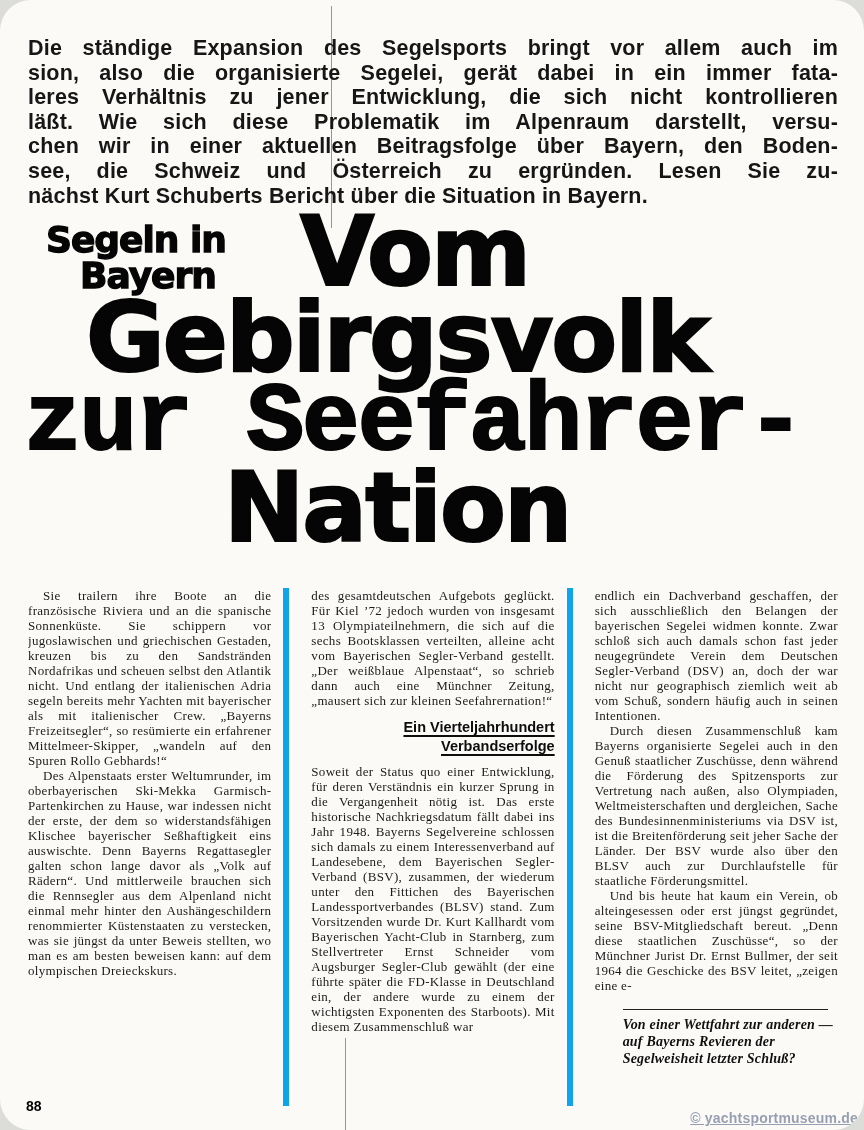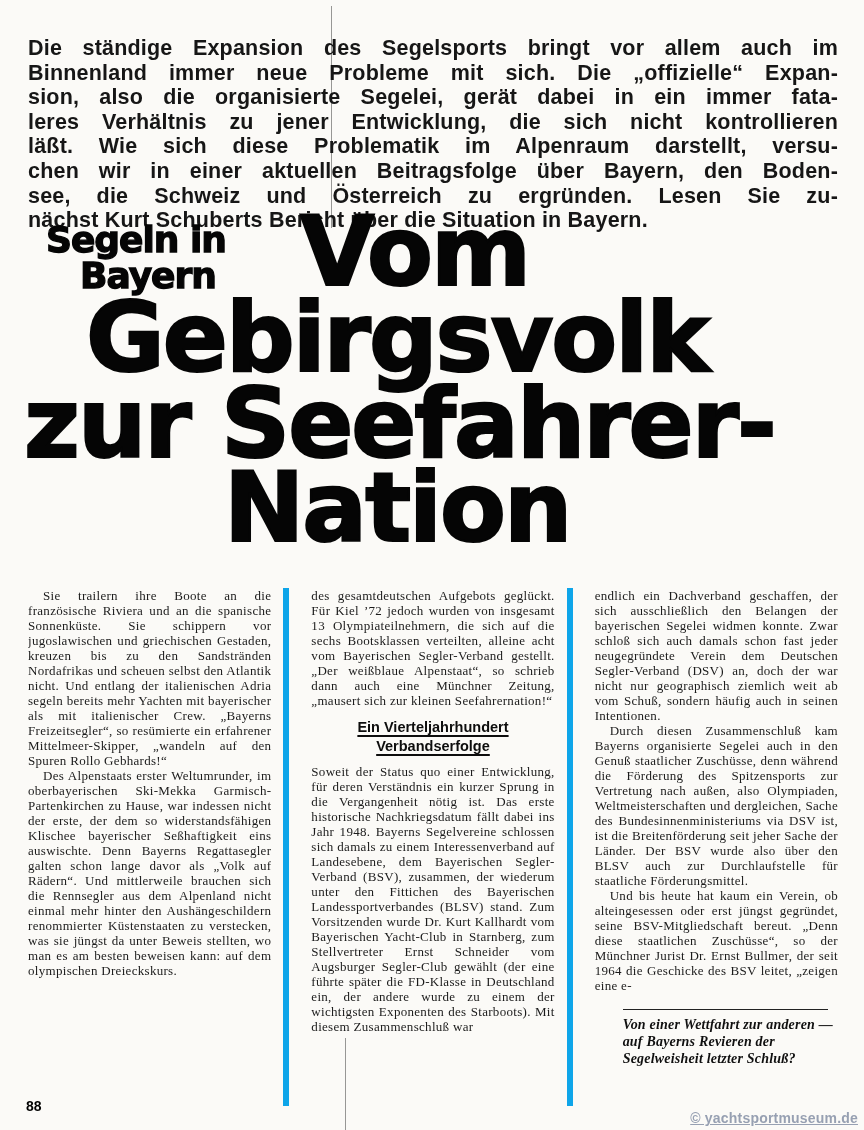--- a/index.html
+++ b/index.html
@@ -1,19 +1,20 @@
 <!DOCTYPE html>
 <html lang="de"><head>
 <meta charset="utf-8">
 <style>
   html,body { margin:0; padding:0; background:#dcdcd8; }
   .page {
     position:relative; width:864px; height:1130px; margin:0 auto;
     background:#fbfaf7; color:#121212; overflow:hidden;
     font-family:"Liberation Serif", serif;
+    border-radius:31px;
   }
   
   .fold { position:absolute; width:1px; background:rgba(70,70,70,.55); }
   .fold.top { left:331px; top:6px; height:222px; }
   .fold.bottom { left:345px; top:1038px; height:92px; }
 
   
   .intro {
     position:absolute; left:28px; top:36px; width:810px;
     font-family:"Liberation Sans", sans-serif; font-weight:700;
@@ -30,42 +31,42 @@
   }
   .kicker.k1 { left:46px; top:222px; }
   .kicker.k2 { left:80px; top:258px; }
   .display {
     position:absolute; font-family:"DejaVu Sans", sans-serif; font-weight:bold;
     font-size:96px; line-height:92px; letter-spacing:-2px; color:#050505;
     -webkit-text-stroke:2.2px #050505; white-space:nowrap;
   }
   .display.d1 { left:300px; top:206px; }
   .display.d2 { left:86px;  top:292px; }
-  .display.d3 { left:24px;  top:378px; }
+  .display.d3 { left:24px;  top:378px;font-family:Liberation Mono, monospace; }
   .display.d4 { left:224px; top:462px; }
 
   
   .cols {
     position:absolute; left:28px; top:540px; width:810px; height:566px;
     display:flex; overflow:hidden;
   }
   .col {
     width:253px; height:566px; overflow:hidden;
     font-size:13px; line-height:15px; letter-spacing:.3px;
     text-align:justify; hyphens:auto; -webkit-hyphens:auto;
     color:#1b1b1b;
     margin-top:48px;
   }
   .col + .col { margin-left:12px; padding-left:22px; border-left:6px solid #0ea5e9; }
   .col p { margin:0; text-indent:15px; }
   .col p.cont { text-indent:0; }
   .subhead {
     font-family:"Liberation Sans", sans-serif; font-weight:700;
     font-size:14.5px; line-height:19px; letter-spacing:0;
-    margin:10px 0 8px; text-align:center;
+    margin:10px 0 8px; text-align:right;
     text-decoration:underline; text-decoration-thickness:1.5px; text-underline-offset:3px;
     color:#0d0d0d;
   }
   .caption-rule { border:0; border-top:1.5px solid #222; width:205px; margin:16px 0 6px 28px; }
   .caption {
     font-style:italic; font-weight:700; font-size:14px; line-height:17px;
     padding-left:28px; text-align:left; letter-spacing:.2px; color:#101010;
   }
 
   
@@ -82,21 +83,20 @@
 </head>
 <body>
 
 <div class="page">
 
   <div class="fold top"></div>
   <div class="fold bottom"></div>
 
   <div class="intro">
     <div class="iline">Die ständige Expansion des Segelsports bringt vor allem auch im</div>
-    <div class="iline">Binnenland immer neue Probleme mit sich. Die „offizielle“ Expan-</div>
     <div class="iline">sion, also die organisierte Segelei, gerät dabei in ein immer fata-</div>
     <div class="iline">leres Verhältnis zu jener Entwicklung, die sich nicht kontrollieren</div>
     <div class="iline">läßt. Wie sich diese Problematik im Alpenraum darstellt, versu-</div>
     <div class="iline">chen wir in einer aktuellen Beitragsfolge über Bayern, den Boden-</div>
     <div class="iline">see, die Schweiz und Österreich zu ergründen. Lesen Sie zu-</div>
     <div class="iline last">nächst Kurt Schuberts Bericht über die Situation in Bayern.</div>
   </div>
 
   <div class="kicker k1">Segeln in</div>
   <div class="kicker k2">Bayern</div>

